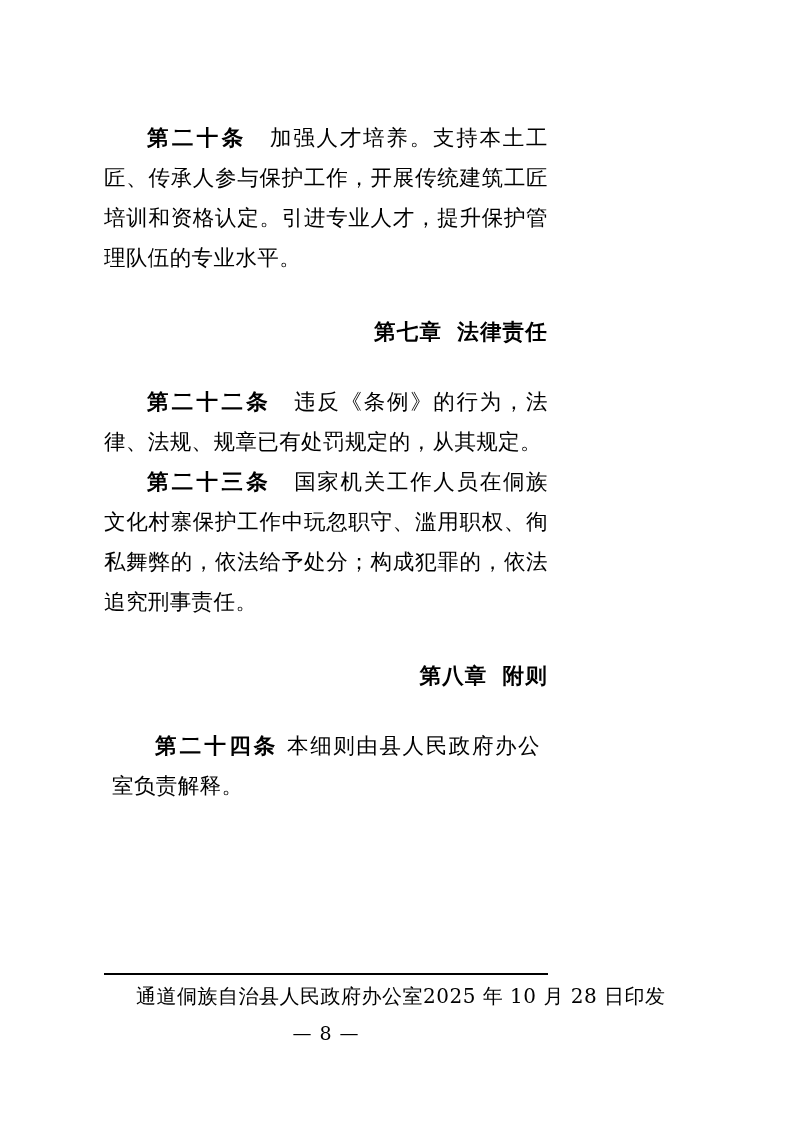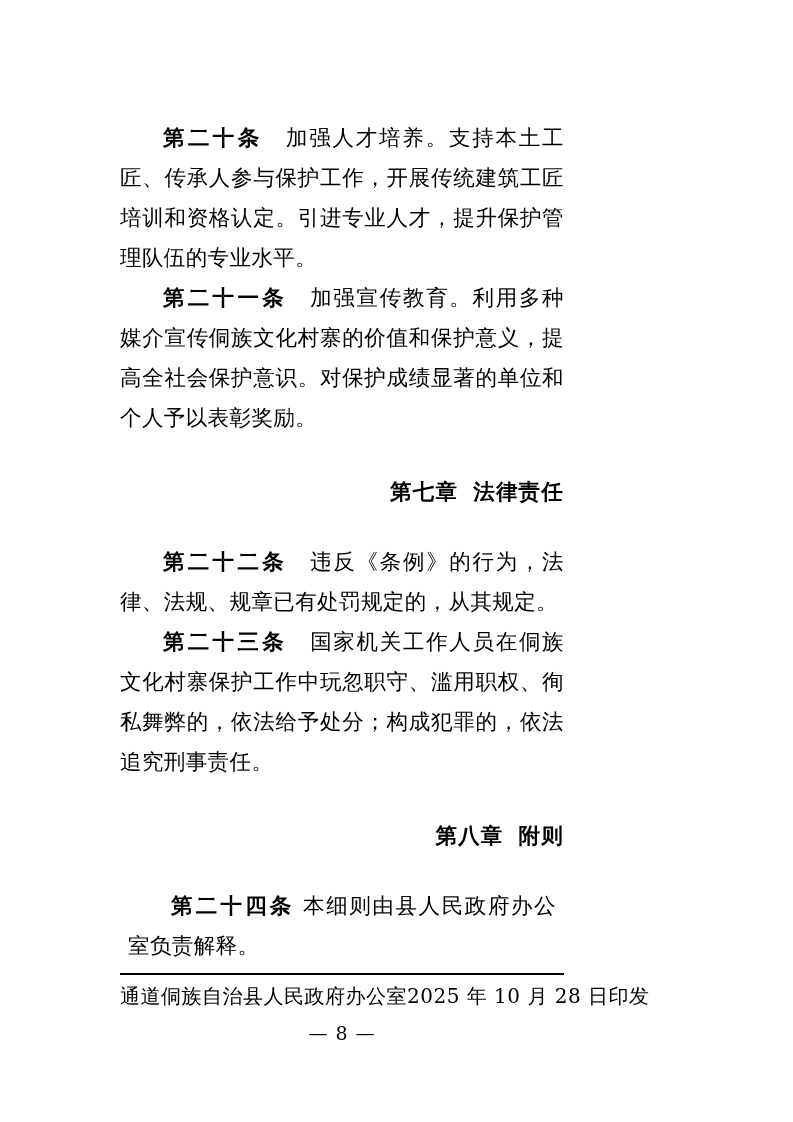--- a/index.html
+++ b/index.html
@@ -10,21 +10,21 @@
   body {
     width: 793px;
     height: 1122px;
     font-family: "DejaVu Serif", "Liberation Serif", serif;
     color: #000000;
     position: relative;
     overflow: hidden;
   }
   .page {
     position: absolute;
-    left: 16px;
+    left: 0;
     top: 0;
     width: 652px;
     height: 1122px;
     box-sizing: border-box;
     padding: 118px 104px 4px 104px;
   }
   .body-text {
     font-size: 21.5px;
     line-height: 40px;
     text-align: justify;
@@ -72,42 +72,41 @@
     border-top: 2px solid #000;
     margin: 0 0 8px 0;
   }
   .footer-row {
     display: flex;
     justify-content: space-between;
     align-items: baseline;
     font-size: 20px;
     letter-spacing: 0.5px;
   }
-  .footer-left { white-space: nowrap; }
+  .footer-left { white-space: nowrap; margin-left: 32px; }
   .footer-right { white-space: nowrap; padding-right: 2px; }
   .page-number {
     position: absolute;
     left: 0;
     right: 0;
     bottom: 78px;
     text-align: center;
     font-size: 19px;
     letter-spacing: 1px;
   }
 </style>
 </head>
 <body>
 
 <div class="page">
 
   <div class="body-text">
 
     <p class="para"><span class="lead">第二十条</span>　<span>加强人才培养。支持本土工匠、传承人参与保护工作，开展传统建筑工匠培训和资格认定。引进专业人才，提升保护管理队伍的专业水平。</span></p>
 
-    <p class="para"><span class="lead">第二十一条</span>　<span>加强宣传教育。利用多种媒介宣传侗族文化村寨的价值和保护意义，提高全社会保护意识。对保护成绩显著的单位和个人予以表彰奖励。</span></p>
 
     <div class="chapter-head"><span>第七章</span><span class="gap"></span><span>法律责任</span></div>
 
     <p class="para"><span class="lead">第二十二条</span>　<span>违反《条例》的行为，法律、法规、规章已有处罚规定的，从其规定。</span></p>
 
     <p class="para"><span class="lead">第二十三条</span>　<span>国家机关工作人员在侗族文化村寨保护工作中玩忽职守、滥用职权、徇私舞弊的，依法给予处分；构成犯罪的，依法追究刑事责任。</span></p>
 
     <div class="chapter-head"><span>第八章</span><span class="gap"></span><span>附则</span></div>
 
     <p class="appendix-para"><span class="lead">第二十四条</span> <span>本细则由县人民政府办公室负责解释。</span></p>

